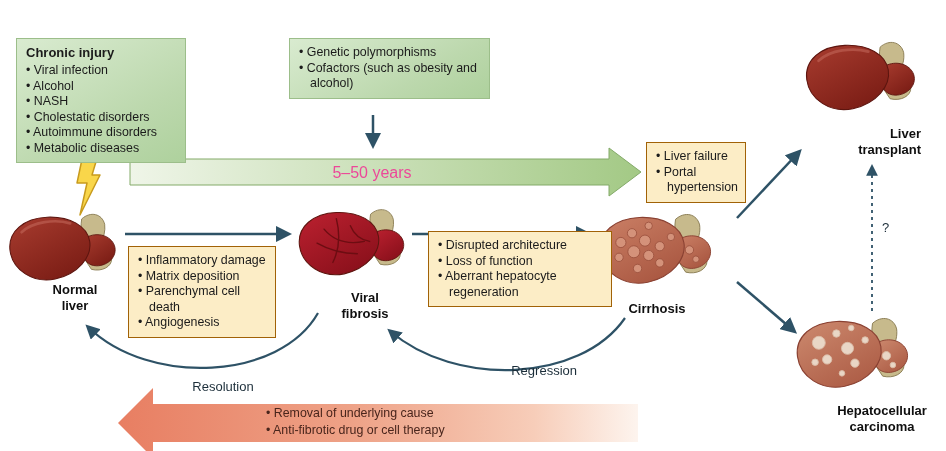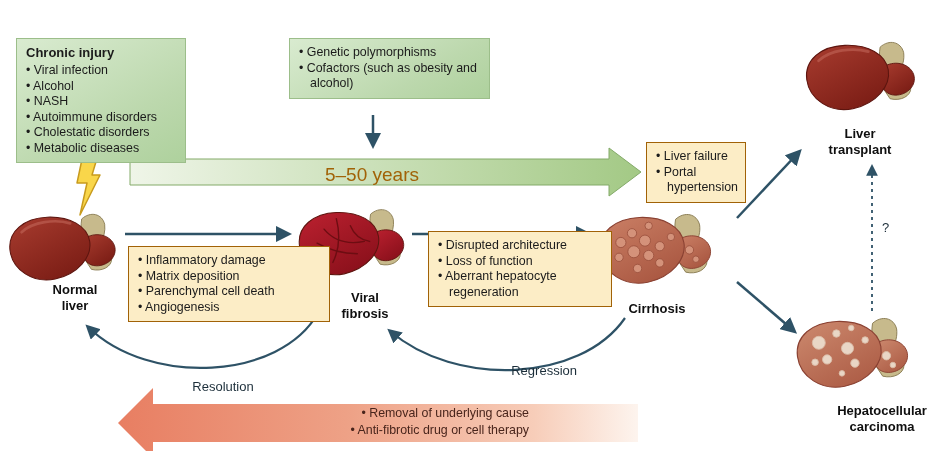--- a/index.html
+++ b/index.html
@@ -11,21 +11,21 @@
   .green { background:linear-gradient(150deg,#d9ebd0 0%,#bcd8ad 65%,#aed19d 100%);
            border:1px solid #9cbe8a; }
   .yellow { background:#fcedc6; border:1px solid #a16207; }
   .box-title { font-weight:bold; font-size:13px; margin-bottom:2px; }
   .bi { padding-left:11px; text-indent:-11px; }
   .bi::before { content:"• "; }
 
   .stage-label { position:absolute; z-index:8; font-weight:bold; font-size:13px;
                  color:#0f0f0f; text-align:center; line-height:1.2; }
   .flow-label { position:absolute; z-index:8; font-size:13px; color:#1c2e3a; }
-  .timeline-label { position:absolute; z-index:8; font-size:19px; color:#a16207;
+  .timeline-label { position:absolute; z-index:8; font-size:16px; color:#ec4899;
                     text-align:center; }
   .therapy-text { position:absolute; z-index:8; font-size:12.4px; color:#49251c;
                   line-height:1.38; }
   .liver { position:absolute; z-index:6; }
   .overlay { position:absolute; left:0; top:0; z-index:4; pointer-events:none; }
 </style>
 </head>
 <body>
 
 <div class="figure">
@@ -63,51 +63,51 @@
       <path d="M625 283 C580 348 455 352 390 296" stroke-width="2.2" marker-end="url(#ah)"></path>
       <line x1="872" y1="276" x2="872" y2="132" stroke-width="1.8" stroke-dasharray="3 4" marker-end="url(#ah)"></line>
     </g>
   </svg>
 
   <div class="box green" style="left:16px; top:3px; width:170px;">
     <div class="box-title">Chronic injury</div>
     <div class="bi">Viral infection</div>
     <div class="bi">Alcohol</div>
     <div class="bi">NASH</div>
+    <div class="bi">Cholestatic disorders</div>
     <div class="bi">Autoimmune disorders</div>
-    <div class="bi">Cholestatic disorders</div>
     <div class="bi">Metabolic diseases</div>
   </div>
 
   <div class="box green" style="left:289px; top:3px; width:201px;">
     <div class="bi">Genetic polymorphisms</div>
     <div class="bi">Cofactors (such as obesity and alcohol)</div>
   </div>
 
   <div class="box yellow" style="left:646px; top:107px; width:100px;">
     <div class="bi">Liver failure</div>
     <div class="bi">Portal hypertension</div>
   </div>
 
-  <div class="box yellow" style="left:128px; top:211px; width:202px;">
+  <div class="box yellow" style="left:128px; top:211px; width:148px;">
     <div class="bi">Inflammatory damage</div>
     <div class="bi">Matrix deposition</div>
     <div class="bi">Parenchymal cell death</div>
     <div class="bi">Angiogenesis</div>
   </div>
 
   <div class="box yellow" style="left:428px; top:196px; width:184px;">
     <div class="bi">Disrupted architecture</div>
     <div class="bi">Loss of function</div>
     <div class="bi">Aberrant hepatocyte regeneration</div>
   </div>
 
   <div class="timeline-label" style="left:302px; top:129px; width:140px;">5–50 years</div>
 
-  <div class="therapy-text" style="left:259px; top:370px; width:270px;text-align:right;">
+  <div class="therapy-text" style="left:266px; top:370px; width:270px;">
     <div class="bi">Removal of underlying cause</div>
     <div class="bi">Anti-fibrotic drug or cell therapy</div>
   </div>
 
   <svg class="liver" style="left:6px; top:176px;" width="116" height="84" viewBox="0 0 130 95">
     <defs>
         <linearGradient id="lgN" x1="0" y1="0" x2="0.7" y2="1">
       <stop offset="0" stop-color="#a83c2f"></stop>
           <stop offset="1" stop-color="#7b1d15"></stop>
     </linearGradient>
@@ -175,21 +175,21 @@
       <stop offset="0" stop-color="#a83c2f"></stop>
           <stop offset="1" stop-color="#7b1d15"></stop>
     </linearGradient>
       </defs>
     <path d="M85 9 C95 0 108 3 111 15 C113 30 103 45 90 52 C85 38 83 22 85 9 Z" fill="#c7ba8c" stroke="#87794f" stroke-width="1"></path>
     <path d="M90 38 C106 36 119 44 119 54 C119 63 108 69 96 66 L88 54 Z" fill="#c7ba8c" stroke="#87794f" stroke-width="1"></path>
     <path d="M90 30 C103 23 118 28 122 39 C126 51 115 62 102 62 C92 62 87 55 87 47 C87 40 88 34 90 30 Z" fill="url(#lgT)" stroke="#5d150f" stroke-width="1"></path>
     <path d="M4 45 C1 23 20 8 46 7 C72 6 91 17 94 34 C97 52 81 71 55 77 C30 82 7 67 4 45 Z" fill="url(#lgT)" stroke="#5d150f" stroke-width="1.2"></path>
     <path d="M17 24 C30 12 55 9 72 14" stroke="#c56a5c" stroke-width="3" fill="none" opacity="0.55" stroke-linecap="round"></path>
   </svg>
-  <div class="stage-label" style="left:819px; top:91px; width:82px;">Liver transplant</div>
+  <div class="stage-label" style="left:839px; top:91px; width:82px;text-align:right;">Liver transplant</div>
 
   <svg class="liver" style="left:786px; top:280px;" width="136" height="88" viewBox="0 0 130 95">
     <defs>
         <linearGradient id="lgH" x1="0" y1="0" x2="0.7" y2="1">
       <stop offset="0" stop-color="#cd8a6f"></stop>
           <stop offset="1" stop-color="#ad5d46"></stop>
     </linearGradient>
       </defs>
     <path d="M85 9 C95 0 108 3 111 15 C113 30 103 45 90 52 C85 38 83 22 85 9 Z" fill="#c7ba8c" stroke="#87794f" stroke-width="1"></path>
     <path d="M90 38 C106 36 119 44 119 54 C119 63 108 69 96 66 L88 54 Z" fill="#c7ba8c" stroke="#87794f" stroke-width="1"></path>

